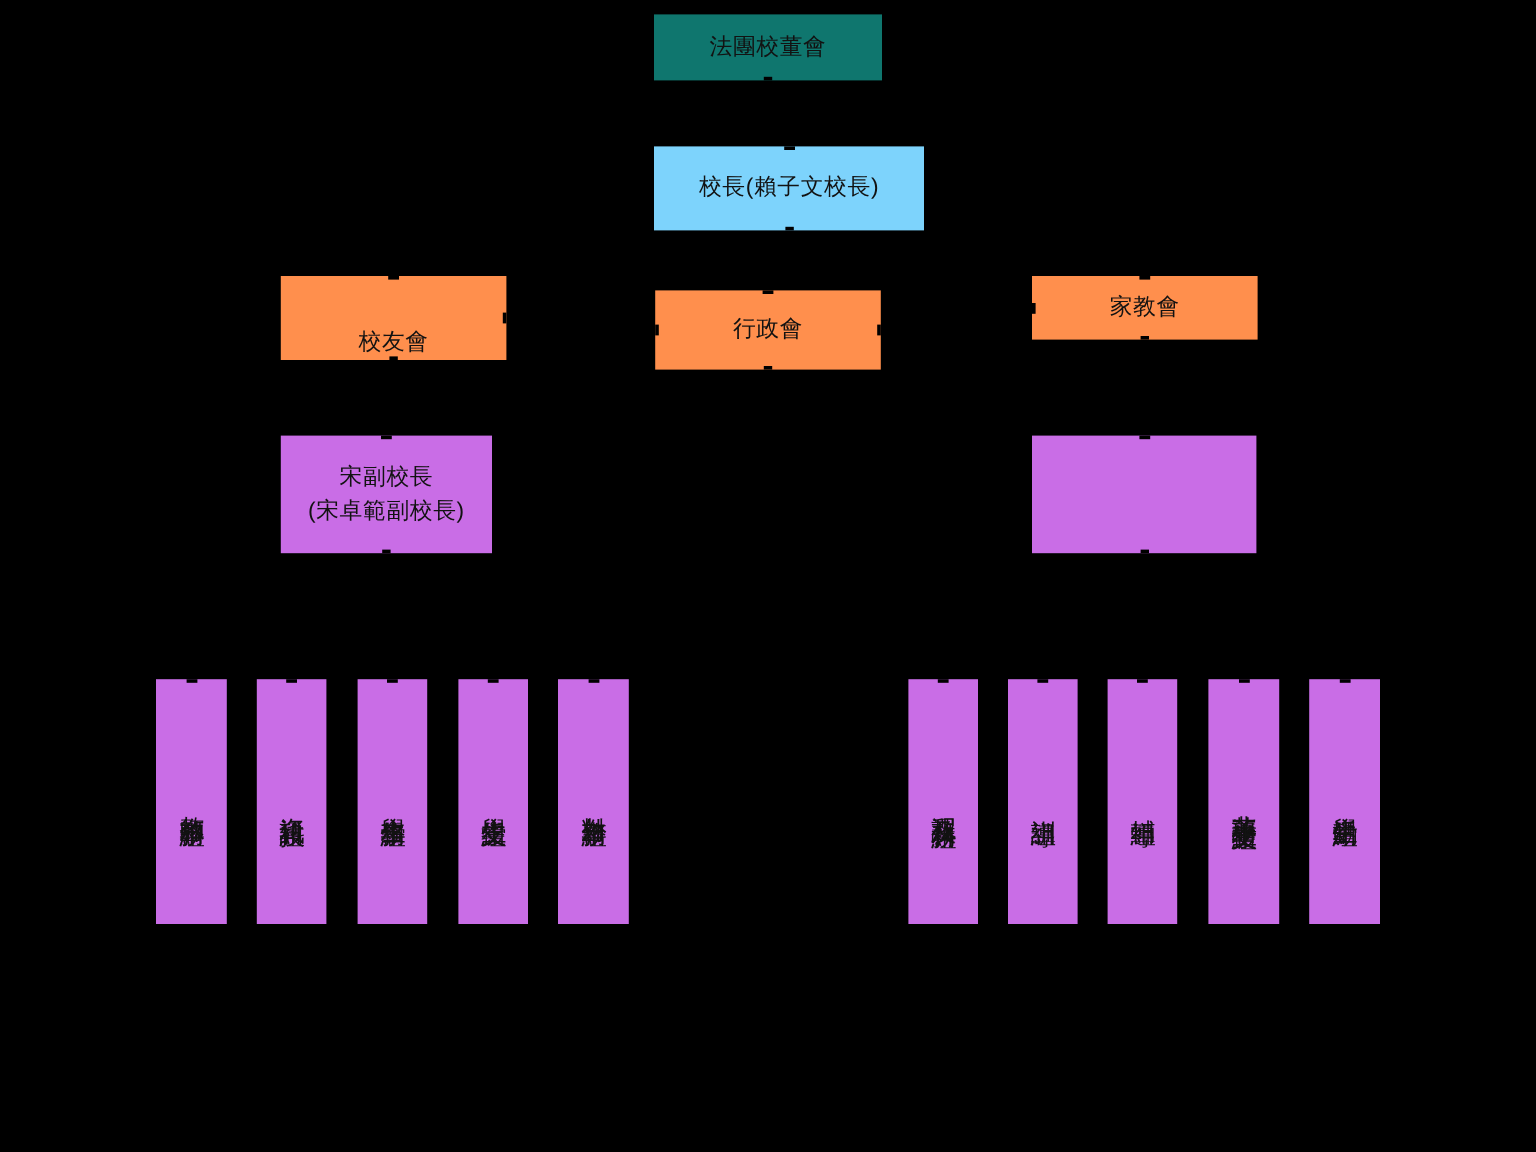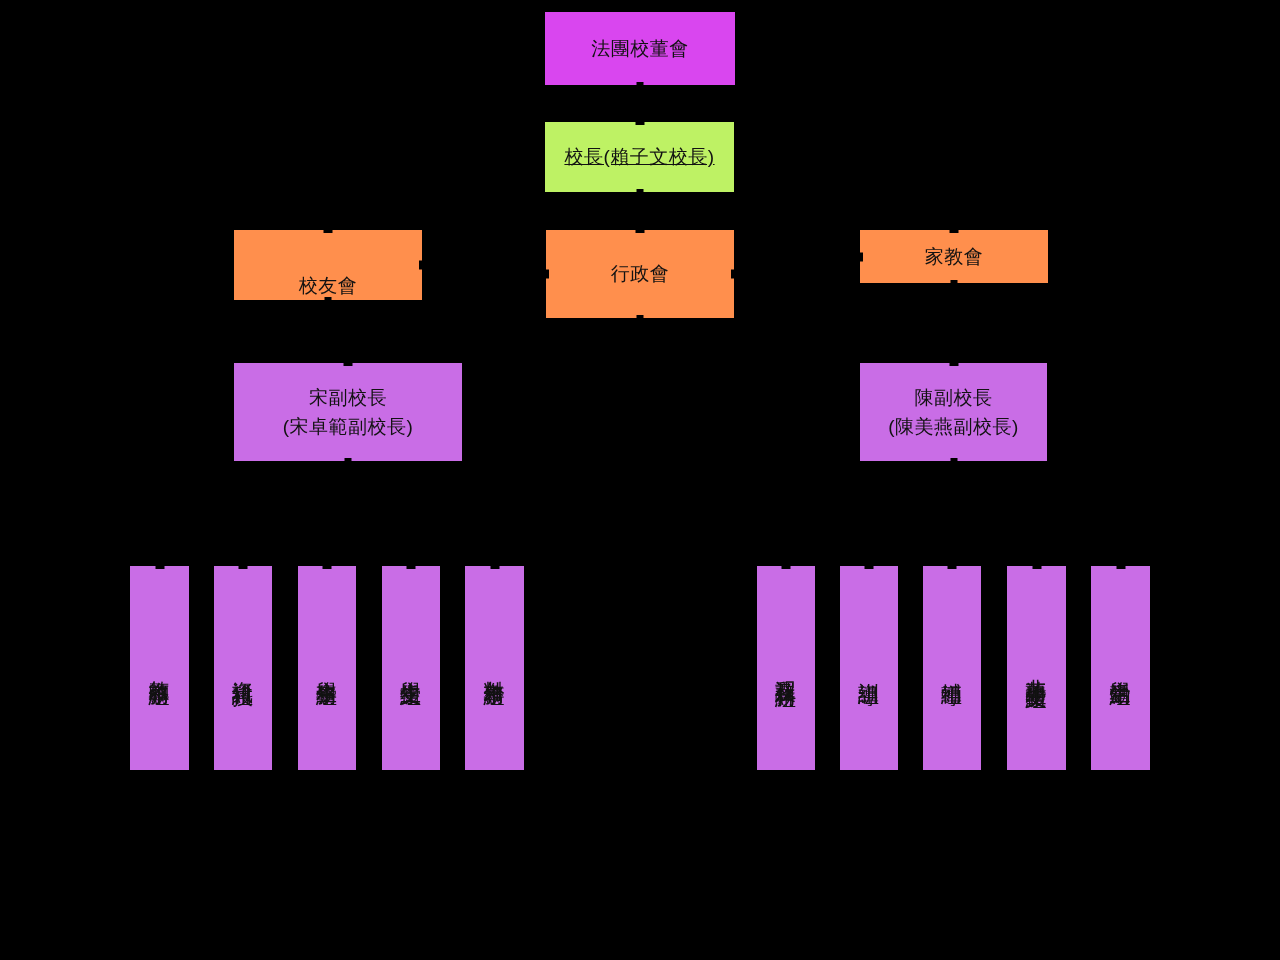--- a/index.html
+++ b/index.html
@@ -37,67 +37,63 @@
   .notch.nt { top: 0;    left: 50%; transform: translateX(-50%); width: 9px; height: 3px; }
   .notch.nb { bottom: 0; left: 50%; transform: translateX(-50%); width: 7px; height: 3px; }
   .notch.nl { left: 0;   top: 50%;  transform: translateY(-50%); width: 3px; height: 9px; }
   .notch.nr { right: 0;  top: 50%;  transform: translateY(-50%); width: 3px; height: 9px; }
 </style>
 </head>
 <body>
 
 <div class="canvas">
 
-  <div class="node h" style="left: 545px; top: 12px; width: 190px; height: 73px; background: #d946ef;">
+  <div class="node h" style="left: 545px; top: 12px; width: 190px; height: 55px; background: #0f766e;">
     <span class="lbl">法團校董會</span>
     <i class="notch nb"></i>
   </div>
 
-  <div class="node h" style="left: 545px; top: 122px; width: 189px; height: 70px; background: #bef264; text-decoration: underline;">
+  <div class="node h" style="left: 545px; top: 122px; width: 225px; height: 70px; background: #7dd3fc;">
     <span class="lbl">校長(賴子文校長)</span>
     <i class="notch nt"></i>
     <i class="notch nb"></i>
   </div>
 
   <div class="node h" style="left: 234px; top: 230px; width: 188px; height: 70px; background: rgb(255, 143, 77); align-items: flex-end;">
     <span class="lbl">校友會</span>
     <i class="notch nt"></i>
     <i class="notch nb"></i>
     <i class="notch nr"></i>
   </div>
 
-  <div class="node h" style="left: 546px; top: 230px; width: 188px; height: 88px; background: rgb(255, 143, 77);">
+  <div class="node h" style="left: 546px; top: 242px; width: 188px; height: 66px; background: rgb(255, 143, 77);">
     <span class="lbl">行政會</span>
     <i class="notch nt"></i>
     <i class="notch nb"></i>
     <i class="notch nl"></i>
     <i class="notch nr"></i>
   </div>
 
   <div class="node h" style="left: 860px; top: 230px; width: 188px; height: 53px; background: rgb(255, 143, 77);">
     <span class="lbl">家教會</span>
     <i class="notch nt"></i>
     <i class="notch nb"></i>
     <i class="notch nl"></i>
   </div>
 
-  <div class="node h" style="left: 234px; top: 363px; width: 228px; height: 98px; background: rgb(201, 109, 230);">
+  <div class="node h" style="left: 234px; top: 363px; width: 176px; height: 98px; background: rgb(201, 109, 230);">
     <span class="lbl">
       <span>宋副校長</span><br>
       <span>(宋卓範副校長)</span>
     </span>
     <i class="notch nt"></i>
     <i class="notch nb"></i>
   </div>
 
   <div class="node h" style="left: 860px; top: 363px; width: 187px; height: 98px; background: rgb(201, 109, 230);">
-    <span class="lbl">
-      <span>陳副校長</span><br>
-      <span>(陳美燕副校長)</span>
-    </span>
     <i class="notch nt"></i>
     <i class="notch nb"></i>
   </div>
 
   <div class="node v" style="left: 130px; top: 566px; width: 59px; height: 204px; background: rgb(201, 109, 230);">
     <span>教師事務組</span>
     <i class="notch nt"></i>
   </div>
   <div class="node v" style="left: 214px; top: 566px; width: 58px; height: 204px; background: rgb(201, 109, 230);">
     <span>資訊科技組</span>

